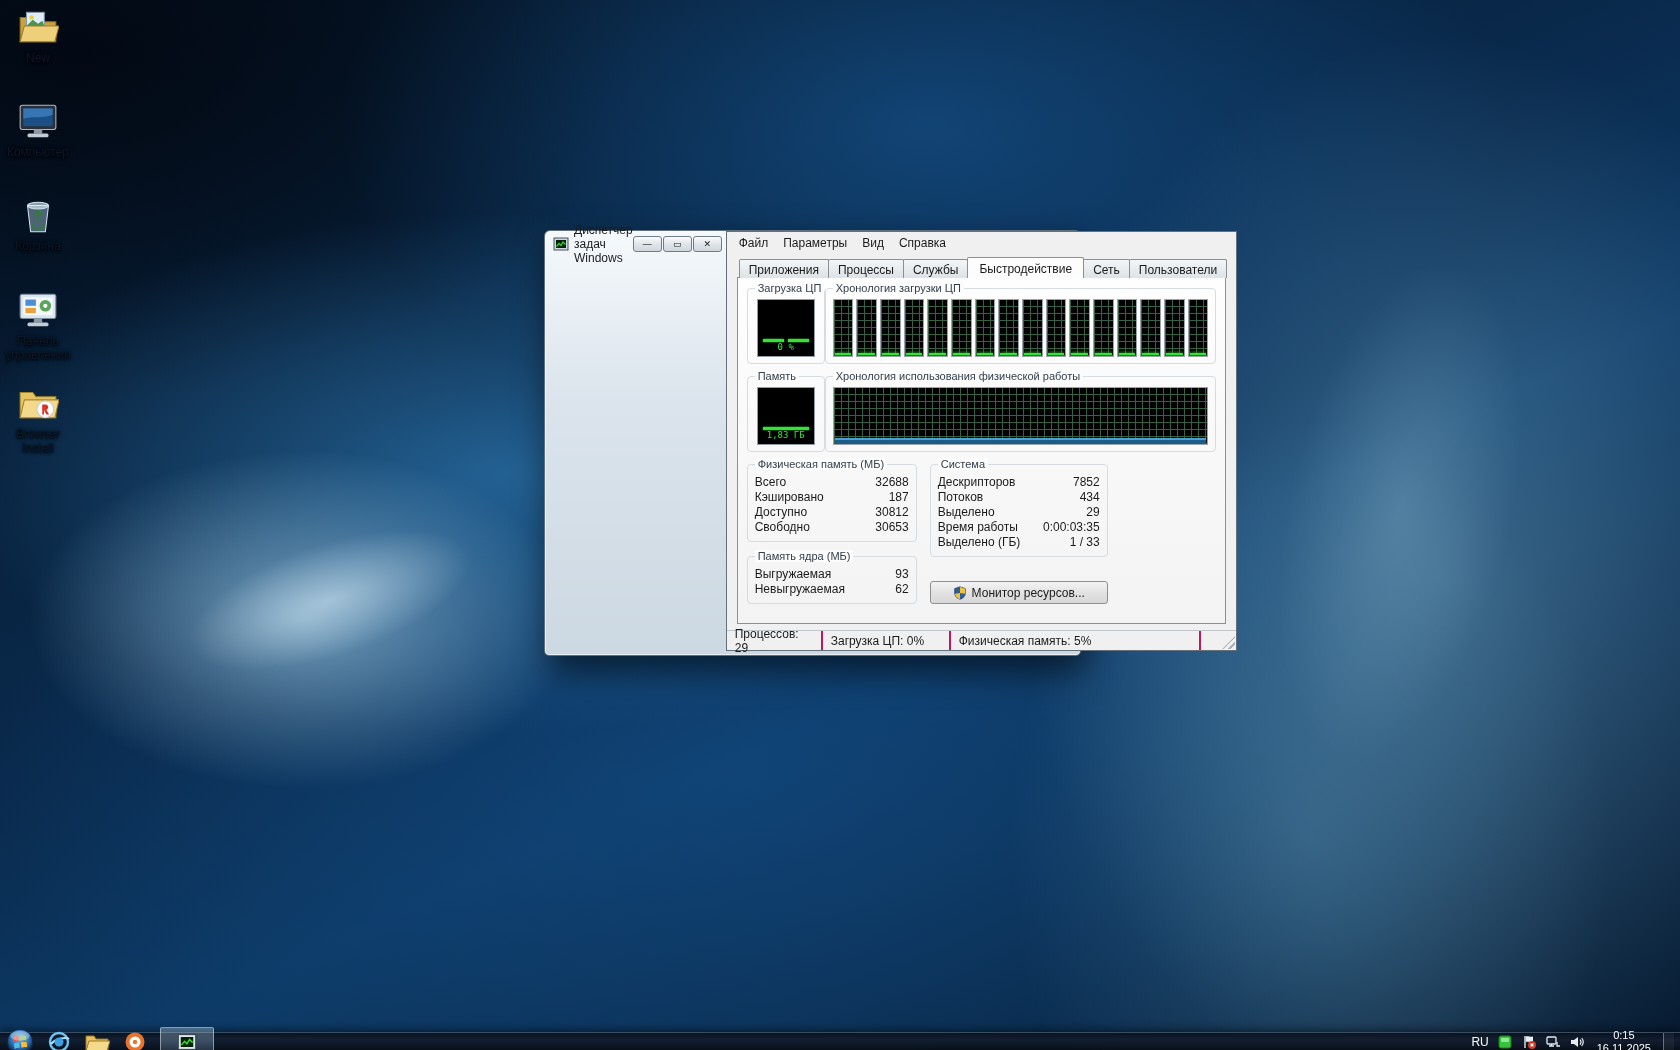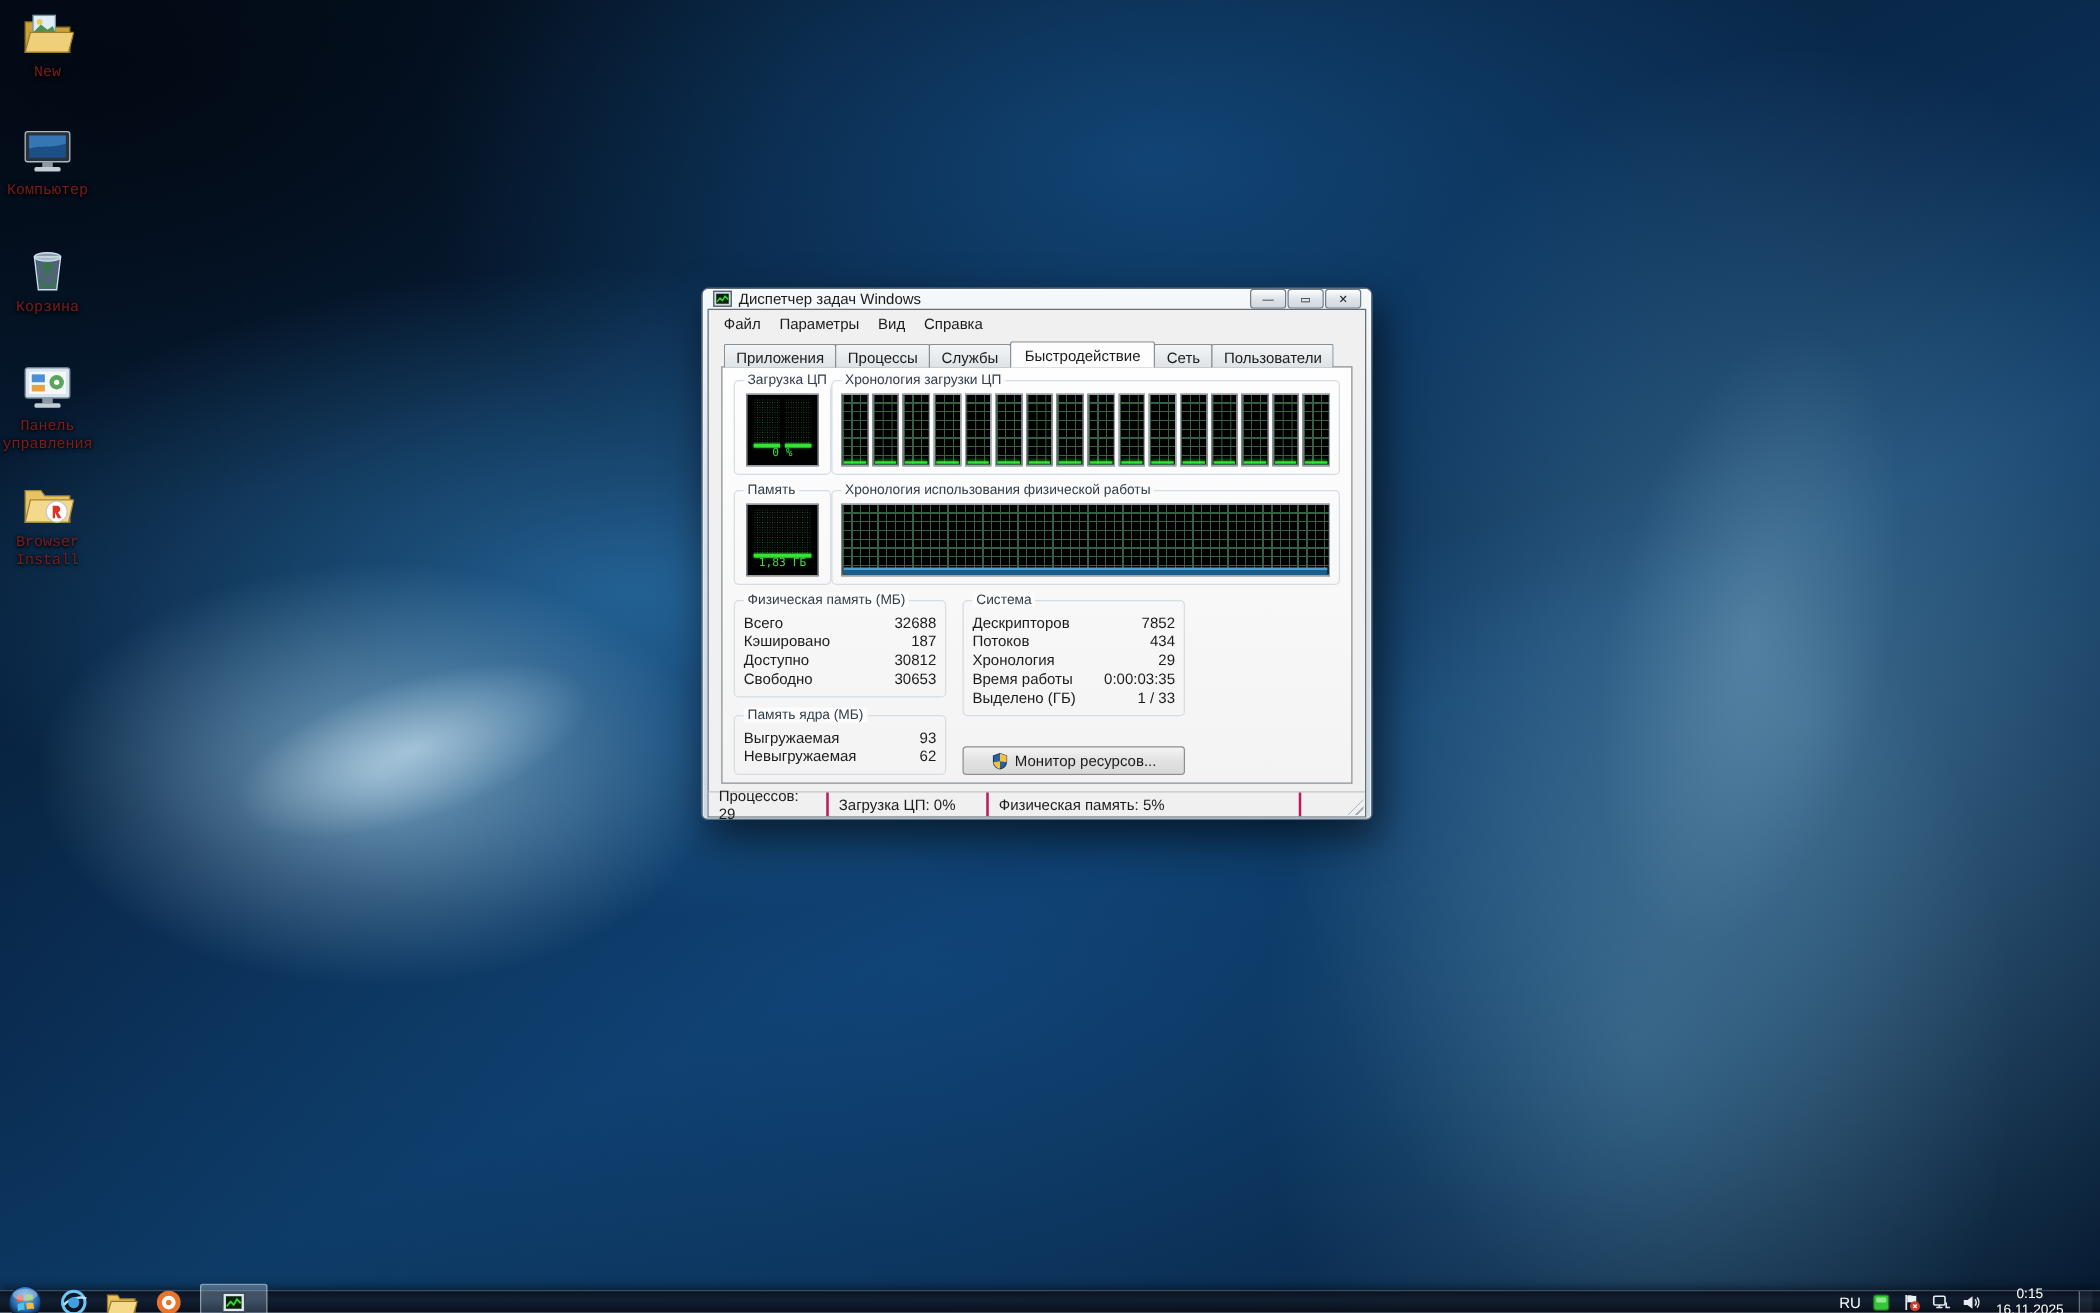--- a/index.html
+++ b/index.html
@@ -25,29 +25,29 @@
   }
   .wallpaper::after{
     content:""; position:absolute; right:120px; top:150px; width:320px; height:720px;
     background:radial-gradient(ellipse closest-side, rgba(175,220,240,.22), transparent 70%);
     transform:rotate(12deg);
   }
 
   
   .desktop-icon { position:absolute; width:74px; text-align:center; cursor:default; }
   .desktop-icon .ico { width:42px; height:42px; margin:0 auto 3px; display:block; }
-  .desktop-icon .lbl { color:#7f1d1d; font-size:12px; line-height:14px; text-shadow:0 1px 2px #000, 0 0 4px rgba(0,0,0,.9);font-family:Liberation Mono, monospace; }
+  .desktop-icon .lbl { color:#0f172a; font-size:12px; line-height:14px; text-shadow:0 1px 2px #000, 0 0 4px rgba(0,0,0,.9); }
 
   
   .window {
-    position:absolute; left:561px; top:230px; width:537px; height:426px;
+    position:absolute; left:544px; top:230px; width:537px; height:426px;
     border:1px solid #5f6f7d; border-radius:6px 6px 5px 5px;
     background:linear-gradient(#f5f9fc, #dbe4ec 40%, #ccd8e2);
     box-shadow:0 0 0 1px rgba(255,255,255,.55) inset, 6px 14px 34px rgba(0,0,0,.6);
-    padding:0 4px 4px 4px; display:flex; flex-direction:column;
+    padding:0 4px 4px 4px; display:flex; flex-direction:row;
   }
   .titlebar { height:25px; display:flex; align-items:center; padding:0 4px; }
   .titlebar .app-icon { width:16px; height:16px; margin-right:5px; }
   .titlebar .title { font-size:12px; color:#1b1b1b; flex:1; }
   .win-btns { display:flex; gap:1px; }
   .win-btn {
     width:29px; height:16px; border:1px solid #707d88; border-radius:3px;
     background:linear-gradient(#fdfdfd,#dfe5ea 50%,#cfd7de);
     font-size:9px; line-height:14px; text-align:center; color:#222; cursor:pointer;
   }
@@ -336,21 +336,21 @@
               <span class="group-label">Система</span>
               <div class="stat-row">
                   <span>Дескрипторов</span>
                   <span>7852</span>
                 </div>
               <div class="stat-row">
                   <span>Потоков</span>
                   <span>434</span>
                 </div>
               <div class="stat-row">
-                  <span>Хронология</span>
+                  <span>Выделено</span>
                   <span>29</span>
                 </div>
               <div class="stat-row">
                   <span>Время работы</span>
                   <span>0:00:03:35</span>
                 </div>
               <div class="stat-row">
                   <span>Выделено (ГБ)</span>
                   <span>1 / 33</span>
                 </div>

